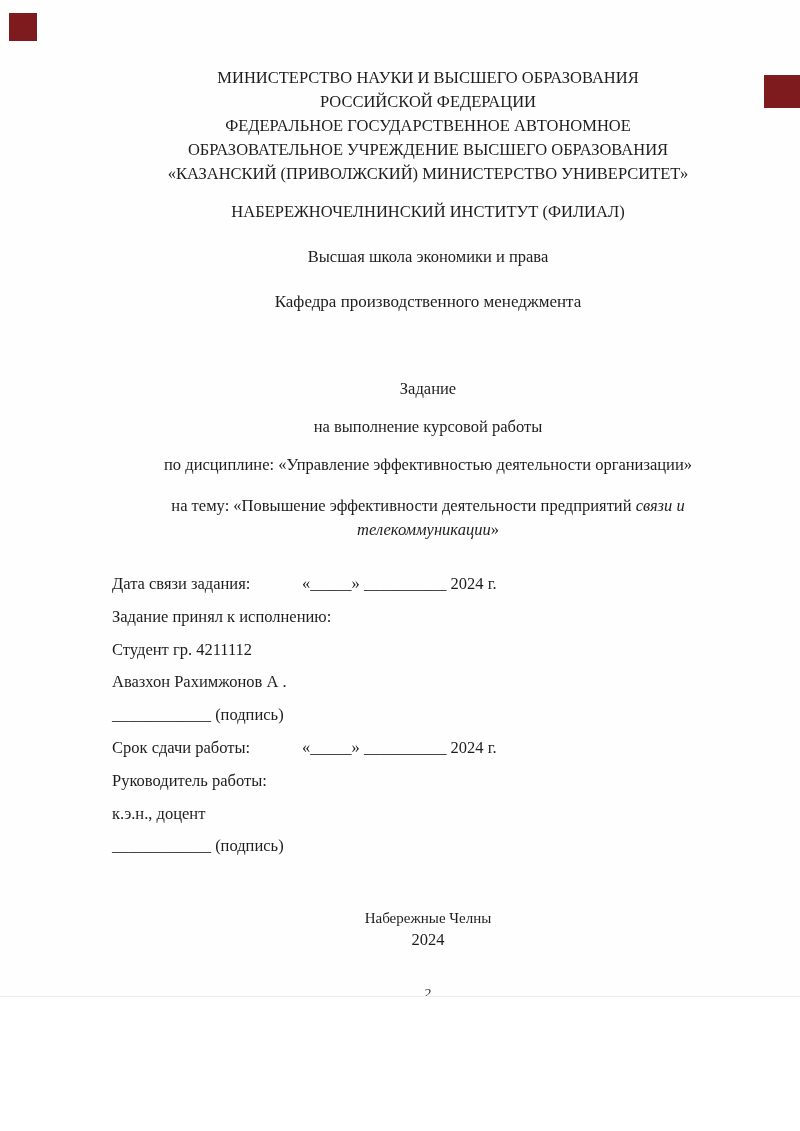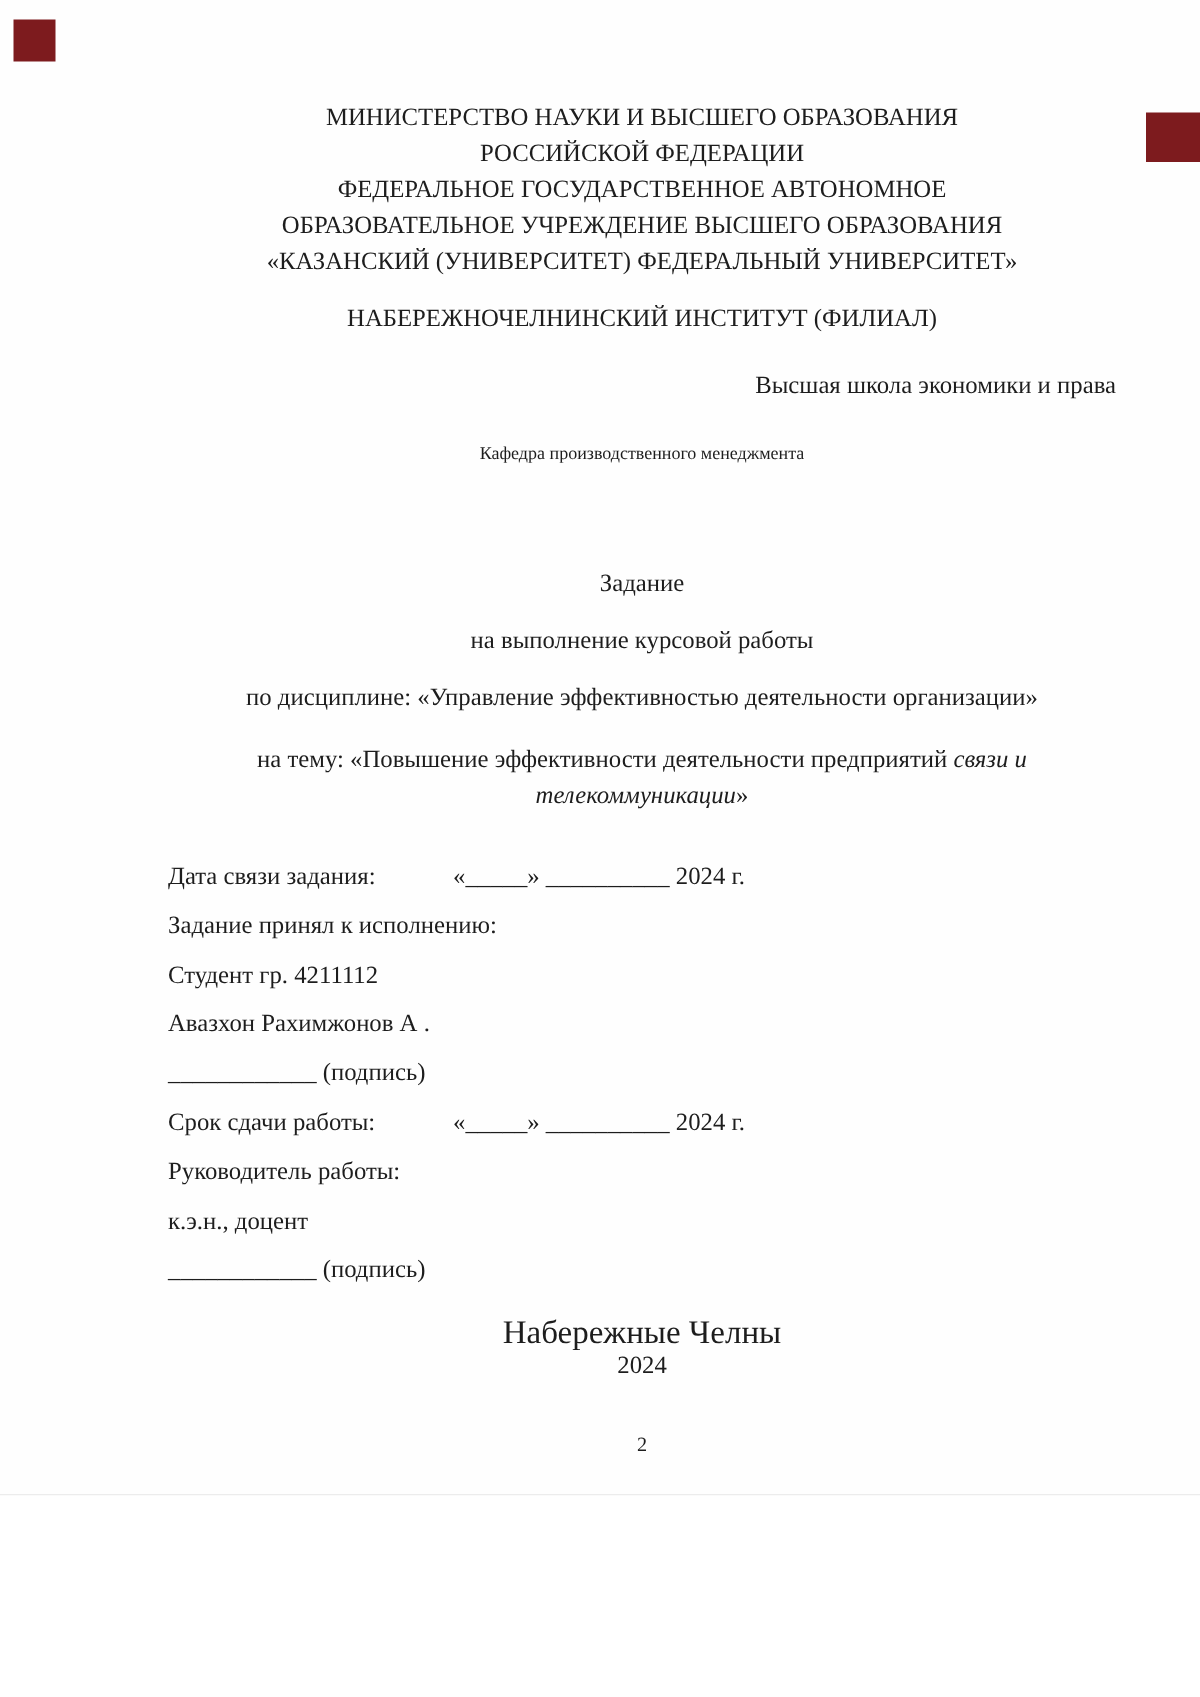--- a/index.html
+++ b/index.html
@@ -21,34 +21,34 @@
   p, div.line { margin: 0; }
 
   .ministry {
     margin-top: 66px;
     font-size: 16.5px;
     line-height: 24px;
   }
   .ministry .line { white-space: nowrap; }
 
   .institute   { margin-top: 14px; font-size: 16.5px; line-height: 24px; white-space: nowrap; }
-  .school      { margin-top: 21px; font-size: 16.5px; line-height: 24px; text-align: right; }
-  .department  { margin-top: 21px; font-size: 12px; line-height: 24px; }
+  .school      { margin-top: 21px; font-size: 16.5px; line-height: 24px; }
+  .department  { margin-top: 21px; font-size: 17px; line-height: 24px; }
 
   .title       { margin-top: 63px; font-size: 16.5px; line-height: 24px; }
   .subtitle    { margin-top: 14px; font-size: 16.5px; line-height: 24px; }
   .discipline  { margin-top: 14px; font-size: 16.5px; line-height: 24px; white-space: nowrap; font-family: Liberation Serif, serif; }
   .topic       { margin-top: 17px; font-size: 16.5px; line-height: 24px; }
   .topic .it   { font-style: italic; }
 
   .fields { margin-top: 26px; font-size: 16.5px; }
   .fields .row { line-height: 32.8px; white-space: nowrap; }
   .fields .flabel { display: inline-block; min-width: 190px; }
 
-  .city     { margin-top: 14px; font-size: 22px; line-height: 22px; }
+  .city     { margin-top: 44px; font-size: 15px; line-height: 22px; }
   .year     { font-size: 16.5px; line-height: 22px; }
   .pagenum  { margin-top: 33px; font-size: 13.5px; line-height: 18px; }
 
   
   .mark { position: absolute; background: #7d1b1e; }
   .mark-top-left     { left: 9px;  top: 13px;   width: 28px; height: 28px; }
   .mark-right        { right: 0;   top: 75px;   width: 36px; height: 33px; }
   .mark-bottom-left  { left: 0;    top: 1083px; width: 21px; height: 30px; }
 </style>
 </head>
@@ -60,21 +60,21 @@
   <span class="mark mark-right" style="background: rgb(125, 27, 30);"></span>
   <span class="mark mark-bottom-left" style="background: rgb(125, 27, 30);"></span>
 
   <div class="content">
 
     <div class="ministry center">
       <div class="line">МИНИСТЕРСТВО НАУКИ И ВЫСШЕГО ОБРАЗОВАНИЯ</div>
       <div class="line">РОССИЙСКОЙ ФЕДЕРАЦИИ</div>
       <div class="line">ФЕДЕРАЛЬНОЕ ГОСУДАРСТВЕННОЕ АВТОНОМНОЕ</div>
       <div class="line">ОБРАЗОВАТЕЛЬНОЕ УЧРЕЖДЕНИЕ ВЫСШЕГО ОБРАЗОВАНИЯ</div>
-      <div class="line">«КАЗАНСКИЙ (УНИВЕРСИТЕТ) ФЕДЕРАЛЬНЫЙ УНИВЕРСИТЕТ»</div>
+      <div class="line">«КАЗАНСКИЙ (ПРИВОЛЖСКИЙ) МИНИСТЕРСТВО УНИВЕРСИТЕТ»</div>
     </div>
 
     <p class="institute center">НАБЕРЕЖНОЧЕЛНИНСКИЙ ИНСТИТУТ (ФИЛИАЛ)</p>
     <p class="school center">Высшая школа экономики и права</p>
     <p class="department center">Кафедра производственного менеджмента</p>
 
     <p class="title center">Задание</p>
     <p class="subtitle center">на выполнение курсовой работы</p>
 
     <p class="discipline center">по дисциплине: «Управление эффективностью деятельности организации»</p>

